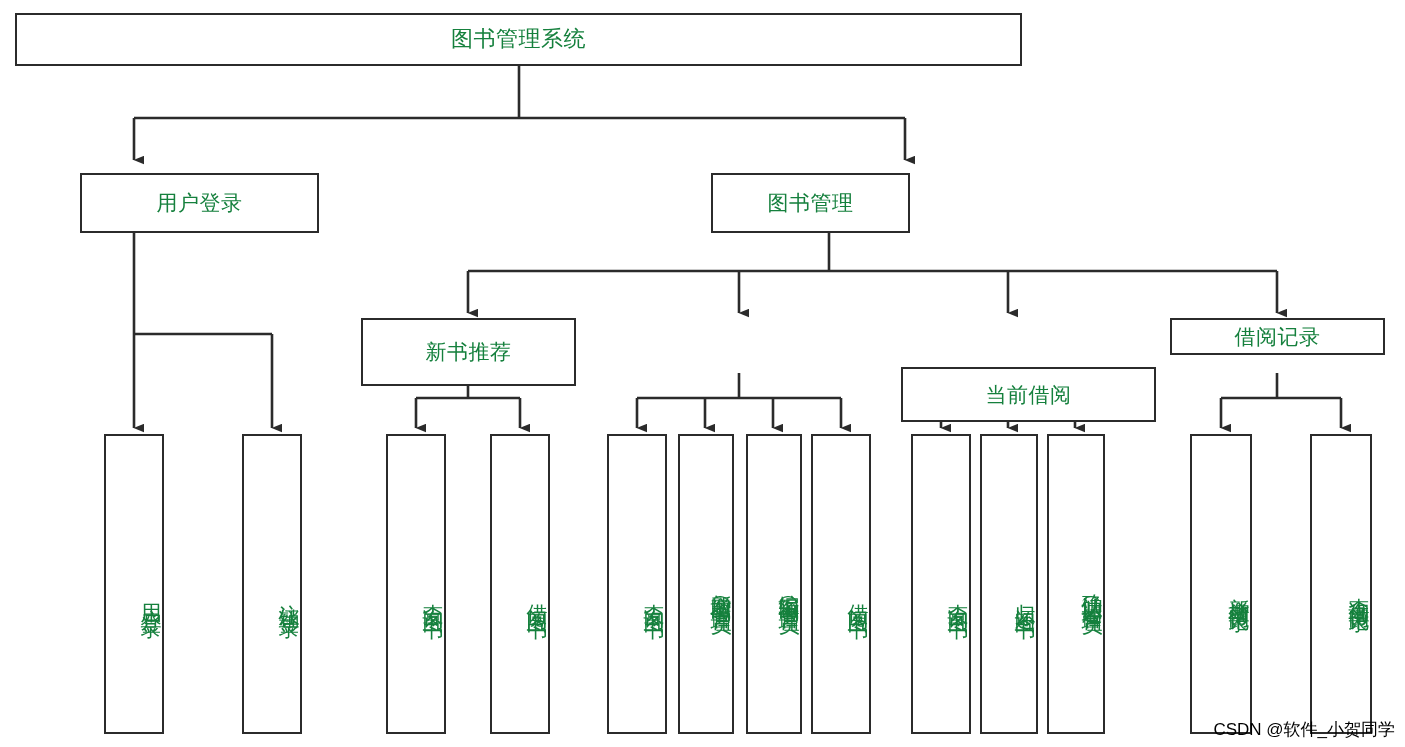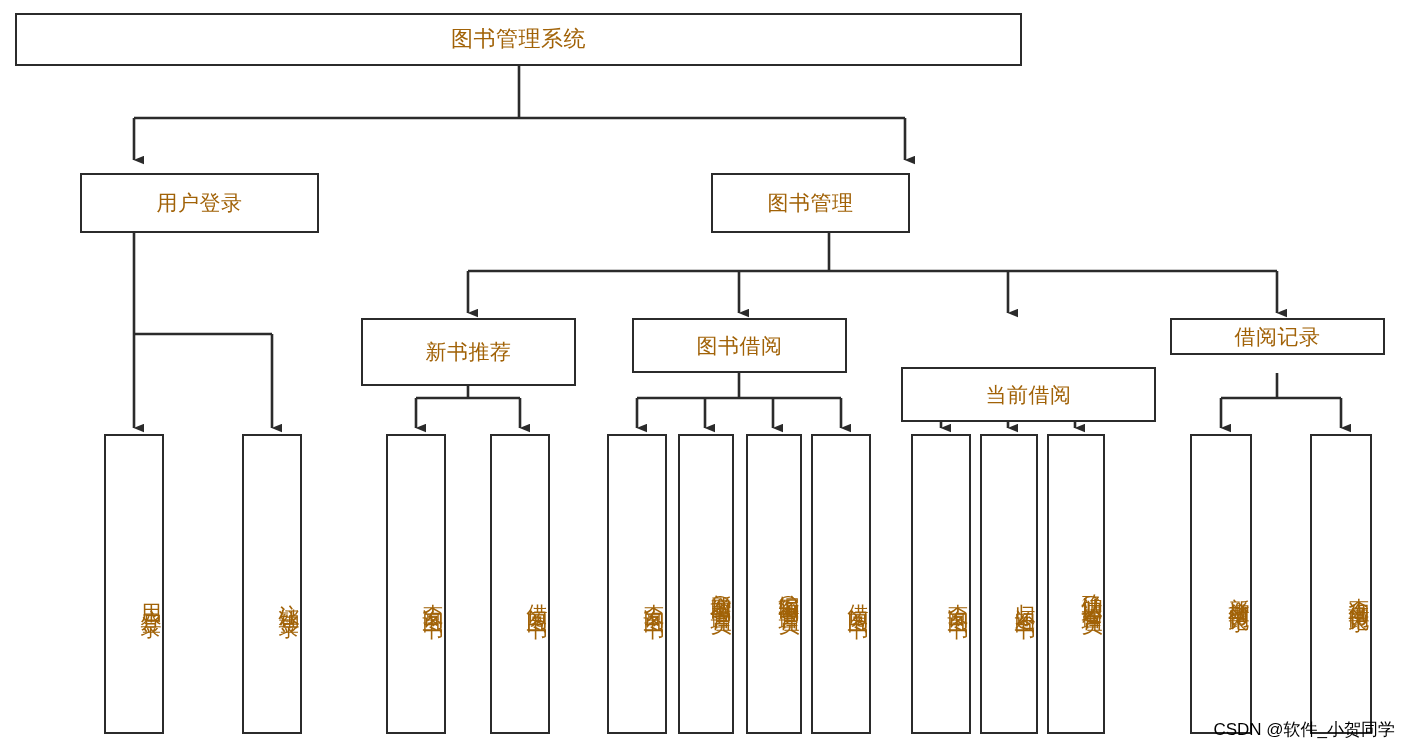--- a/index.html
+++ b/index.html
@@ -24,21 +24,21 @@
     top: 0;
     width: 1405px;
     height: 747px;
     pointer-events: none;
   }
   .node {
     position: absolute;
     box-sizing: border-box;
     border: 2.5px solid #2b2b2b;
     background: #ffffff;
-    color: #a16207;
+    color: #15803d;
     display: flex;
     align-items: center;
     justify-content: center;
     text-align: center;
     z-index: 2;
   }
   .node.horiz {
     font-size: 21px;
     letter-spacing: 0.5px;
     line-height: 1.2;
@@ -125,21 +125,20 @@
       <path d="M1341,398 L1341,428" marker-end="url(#arrowhead)"></path>
     </g>
   </svg>
 
   <div class="node horiz root" style="left:15px; top:13px; width:1007px; height:53px;">图书管理系统</div>
 
   <div class="node horiz" style="left:80px; top:173px; width:239px; height:60px;">用户登录</div>
   <div class="node horiz" style="left:711px; top:173px; width:199px; height:60px;">图书管理</div>
 
   <div class="node horiz" style="left:361px; top:318px; width:215px; height:68px;">新书推荐</div>
-  <div class="node horiz" style="left:632px; top:318px; width:215px; height:55px;">图书借阅</div>
   <div class="node horiz" style="left:901px; top:320px; width:255px; height:55px;margin-top:47px;">当前借阅</div>
   <div class="node horiz" style="left:1170px; top:318px; width:215px; height:37px;">借阅记录</div>
 
   <div class="node vert" style="left:104px; top:434px; width:60px; height:300px;">用户登录</div>
   <div class="node vert" style="left:242px; top:434px; width:60px; height:300px;">注销登录</div>
 
   <div class="node vert" style="left:386px; top:434px; width:60px; height:300px;">查询图书</div>
   <div class="node vert" style="left:490px; top:434px; width:60px; height:300px;">借阅图书</div>
 
   <div class="node vert" style="left:607px; top:434px; width:60px; height:300px;">查询图书</div>

